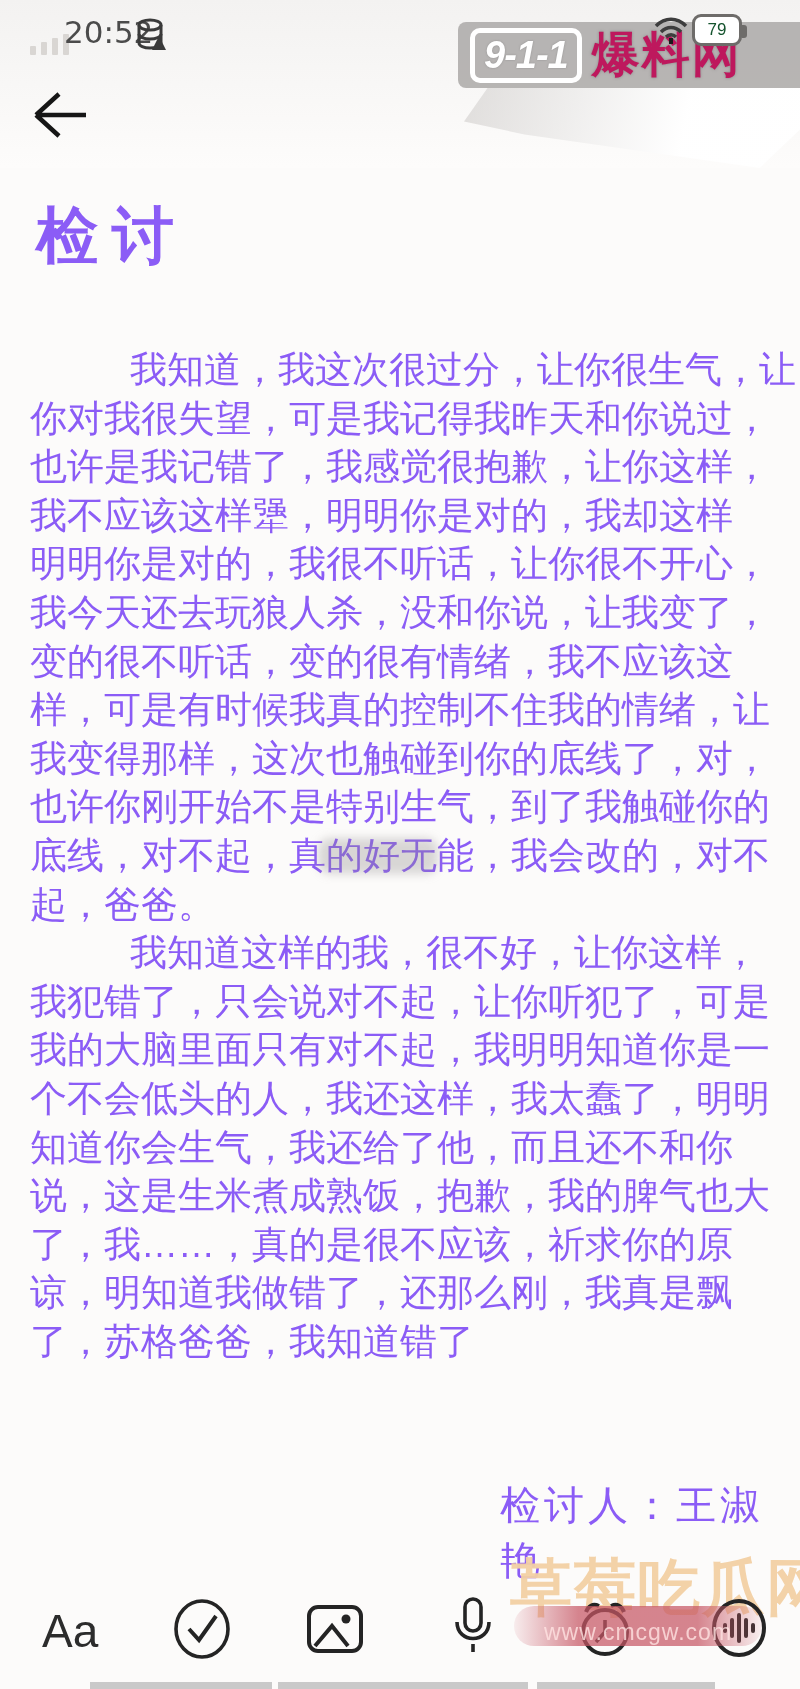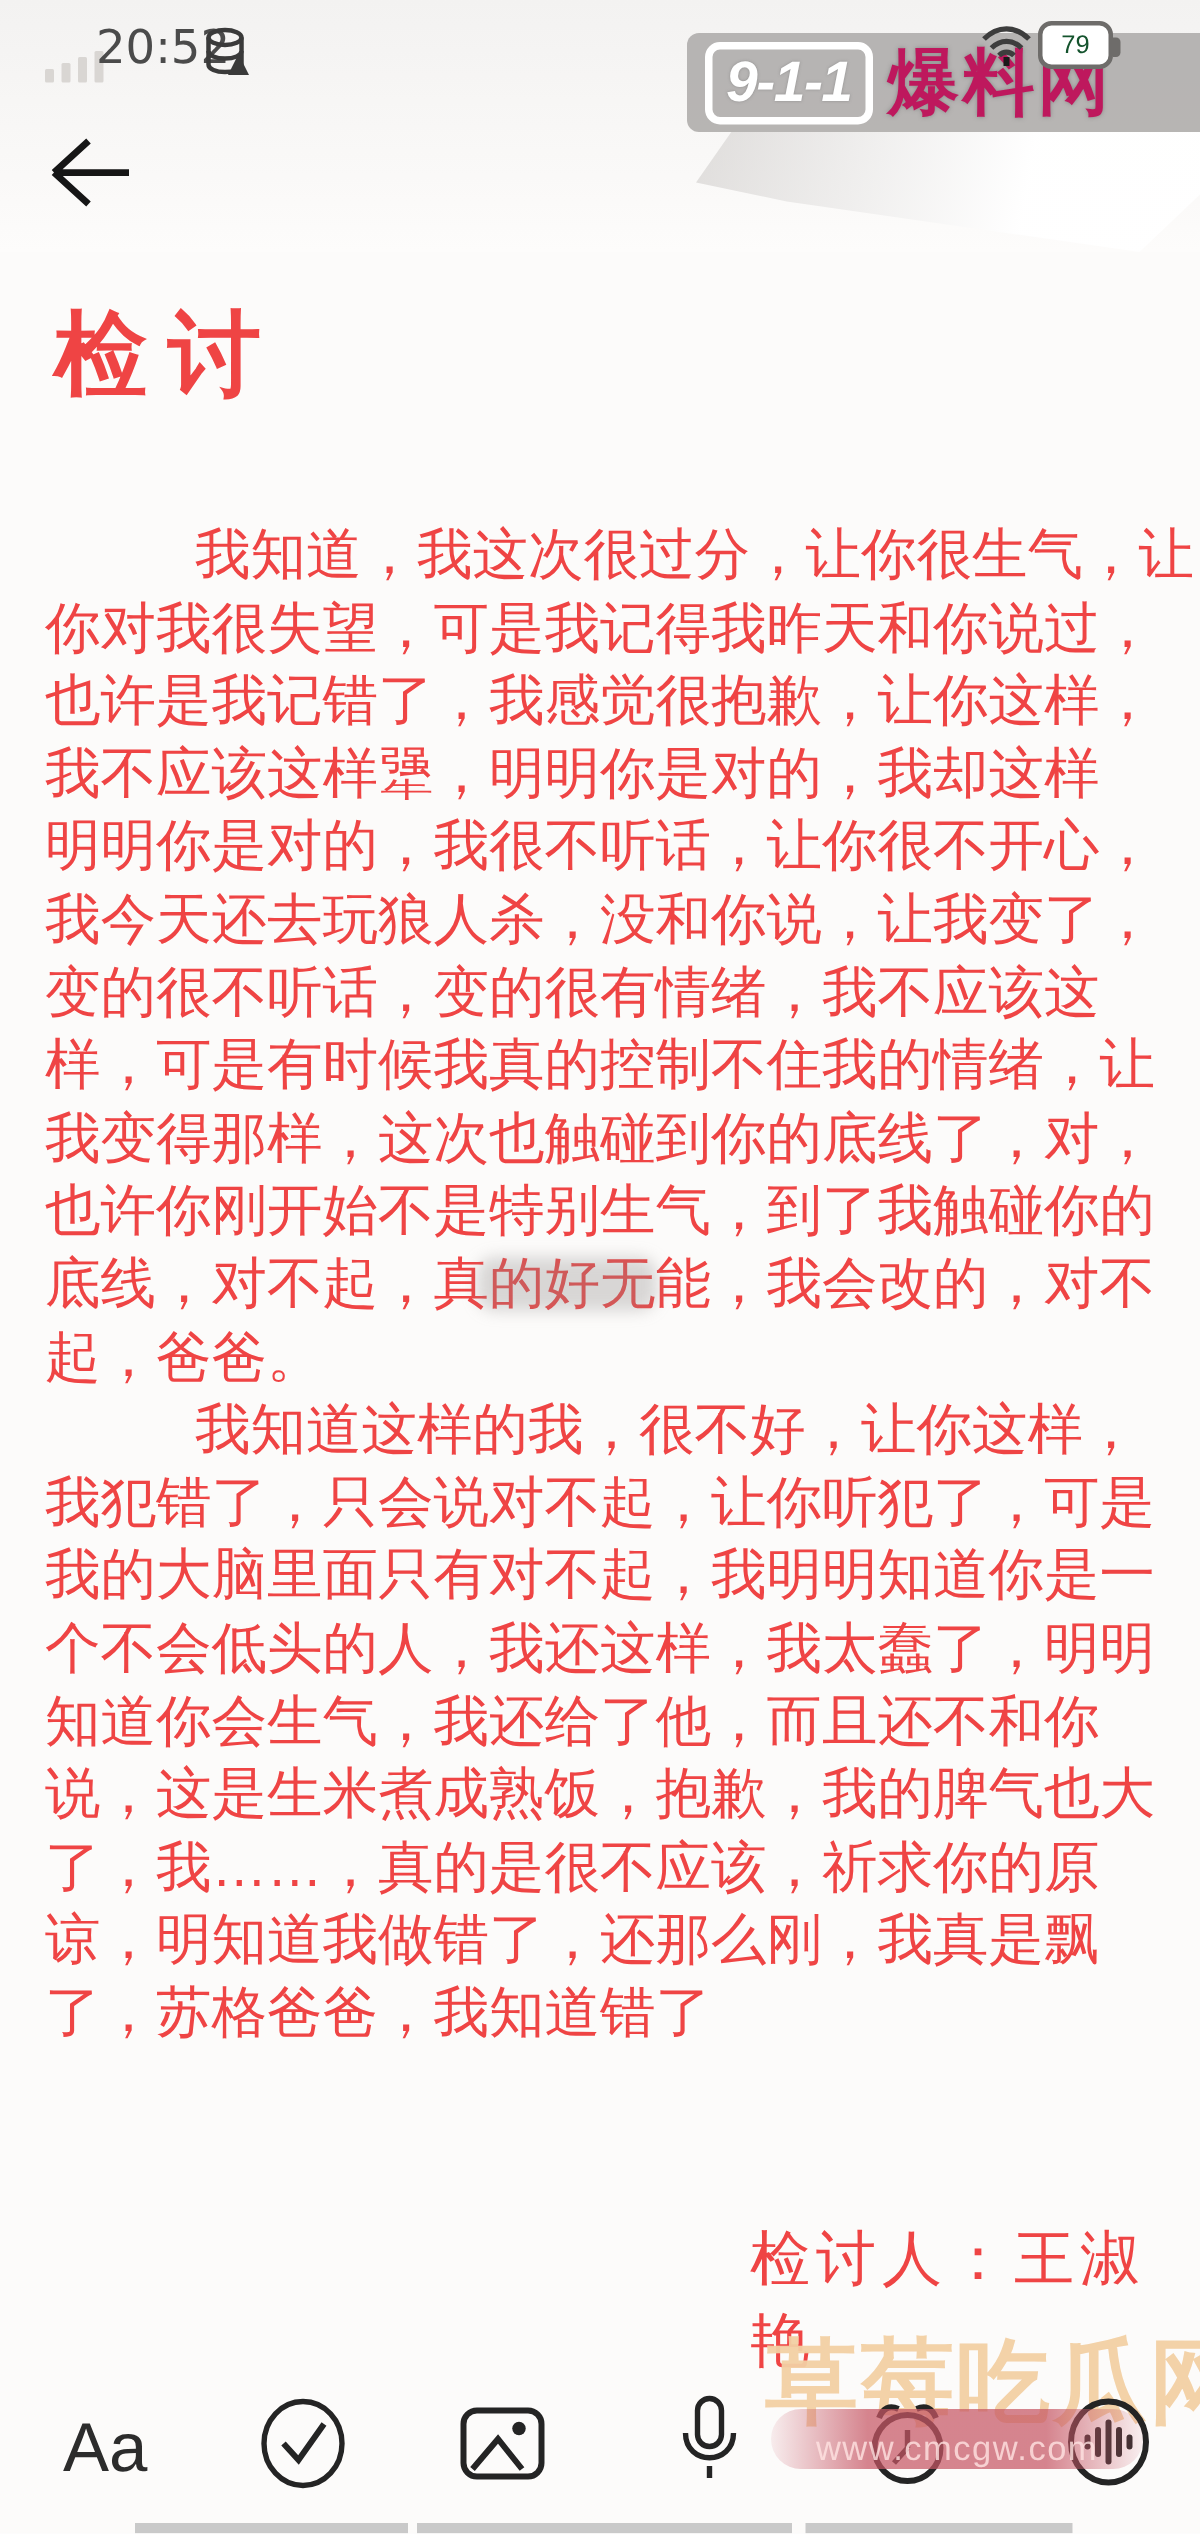--- a/index.html
+++ b/index.html
@@ -28,21 +28,21 @@
   .wm-911{border:5px solid #fff;border-radius:10px;padding:1px 9px;font-style:italic;font-weight:900;
         font-size:38px;color:#fff;letter-spacing:-1px;text-shadow:0 0 2px rgba(110,110,110,.55);}
   .wm-top-text{font-weight:900;font-size:48px;color:#be185d;letter-spacing:2px;
         text-shadow:0 0 3px rgba(110,110,110,.65);}
   .wm-bubble{position:absolute;top:66px;left:6px;right:0;height:80px;
         background:linear-gradient(100deg,rgba(203,200,198,.55),rgba(255,255,255,.95) 65%);
         clip-path:polygon(7% 0,100% 0,100% 52%,88% 100%,18% 58%,0 42%);}
   
   .back{position:absolute;left:26px;top:86px;cursor:pointer;}
   
-  .hand{filter:blur(.4px);color:#ef4444;}
+  .hand{filter:blur(.4px);color:#8b5cf6;}
   .note-title{position:absolute;left:36px;top:194px;font-size:62px;font-weight:600;
         letter-spacing:14px;}
   .note-body{position:absolute;left:30px;top:346px;width:760px;font-size:37px;
         line-height:48.6px;font-weight:500;}
   .line{white-space:nowrap;}
   .line.indent{text-indent:100px;}
   .smudge{position:absolute;left:318px;top:838px;width:120px;height:36px;border-radius:12px;
         background:rgba(140,138,136,.32);filter:blur(5px);}
   .sig{position:absolute;left:500px;top:1478px;font-size:40px;letter-spacing:4px;font-weight:500;}
   .date{position:absolute;left:500px;top:1532px;font-size:40px;letter-spacing:3px;font-weight:500;}

